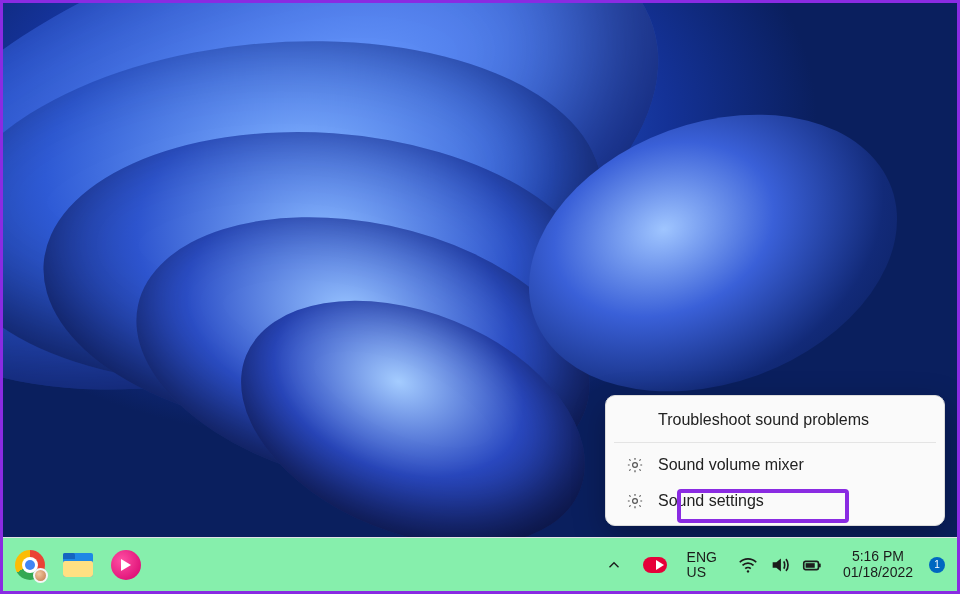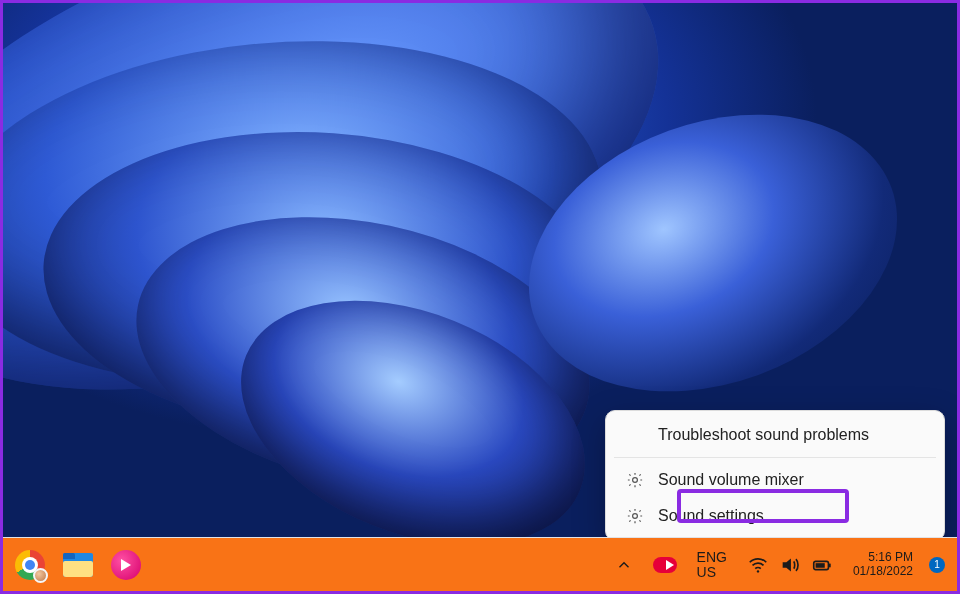--- a/index.html
+++ b/index.html
@@ -22,21 +22,21 @@
   .p2 { width: 660px; height: 340px; left: -60px; top: 40px; background: radial-gradient(ellipse at 55% 35%, #7fb0ff 0%, #2f5bd6 50%, #0f2570 100%); transform: rotate(-5deg); box-shadow: inset -30px -30px 90px rgba(0,0,30,0.55); }
   .p3 { width: 560px; height: 300px; left: 40px; top: 130px; background: radial-gradient(ellipse at 50% 35%, #89b8ff 0%, #2e55cf 48%, #0c1e60 100%); transform: rotate(4deg); box-shadow: inset -25px -25px 80px rgba(0,0,25,0.55); }
   .p4 { width: 460px; height: 260px; left: 130px; top: 220px; background: radial-gradient(ellipse at 45% 35%, #96c2ff 0%, #2c4fc9 46%, #0b1a54 100%); transform: rotate(12deg); box-shadow: inset -20px -20px 70px rgba(0,0,20,0.55); }
   .p5 { width: 360px; height: 220px; left: 230px; top: 310px; background: radial-gradient(ellipse at 42% 35%, #a4ccff 0%, #2a49c2 44%, #0a1548 100%); transform: rotate(22deg); box-shadow: inset -18px -18px 60px rgba(0,0,18,0.55); }
   .bloom-highlight { position: absolute; left: 520px; top: 120px; width: 380px; height: 260px; border-radius: 50%; background: radial-gradient(ellipse at 40% 35%, #9fc5ff 0%, #3a60d8 35%, #122a78 70%, transparent 95%); transform: rotate(-20deg); }
 
   
   .context-menu {
     position: absolute;
     right: 12px;
-    bottom: 50px;
+    bottom: 65px;
     width: 340px;
     background: #fafafa;
     border: 1px solid #dcdcdc;
     border-radius: 10px;
     box-shadow: 0 10px 32px rgba(0,0,0,0.28);
     padding: 6px;
     font-size: 16px;
     color: #222;
   }
   .menu-item {
@@ -59,21 +59,21 @@
     pointer-events: none;
   }
   .hl-sound { right: 108px; bottom: 68px; width: 172px; height: 34px; }
   .hl-volume-icon { right: 161px; bottom: 10px; width: 33px; height: 32px; }
 
   
   .taskbar {
     position: absolute;
     left: 0; right: 0; bottom: 0;
     height: 54px;
-    background: #f97316;
+    background: #86efac;
     border-top: 1px solid #e1e2e6;
     display: flex;
     align-items: center;
     justify-content: space-between;
     padding: 0 6px 0 4px;
   }
   .taskbar-left { display: flex; align-items: center; gap: 2px; }
   .task-btn {
     width: 46px; height: 44px;
     display: flex; align-items: center; justify-content: center;
@@ -101,21 +101,21 @@
 
   
   .tray { display: flex; align-items: center; gap: 8px; color: #1b1b1b; font-size: 14px; }
   .tray-section { display: flex; align-items: center; gap: 4px; padding: 4px 6px; border-radius: 6px; }
   .chev-up { width: 18px; height: 18px; }
   .chev-up svg, .wifi svg, .spk svg, .batt svg { stroke: #1b1b1b; fill: none; stroke-width: 1.8; }
   .red-pill { width: 24px; height: 16px; border-radius: 8px; background: #e60039; position: relative; }
   .red-pill::after { content: ""; position: absolute; right: 3px; top: 3px; border-left: 8px solid #fff; border-top: 5px solid transparent; border-bottom: 5px solid transparent; }
   .lang { line-height: 1.05; font-size: 14px; text-align: left; }
   .wifi, .spk, .batt { width: 22px; height: 22px; display: flex; align-items: center; justify-content: center; }
-  .clock { line-height: 1.1; font-size: 12px; text-align: right; padding-right: 2px; }
+  .clock { line-height: 1.1; font-size: 14px; text-align: center; padding-right: 2px; }
   .notif-dot { width: 16px; height: 16px; border-radius: 50%; background: #0067c0; color: #fff; font-size: 10px; display: flex; align-items: center; justify-content: center; }
 </style>
 </head>
 <body>
 
 <div class="desktop">
   <div class="petal p1"></div>
   <div class="petal p2"></div>
   <div class="petal p3"></div>
   <div class="petal p4"></div>

